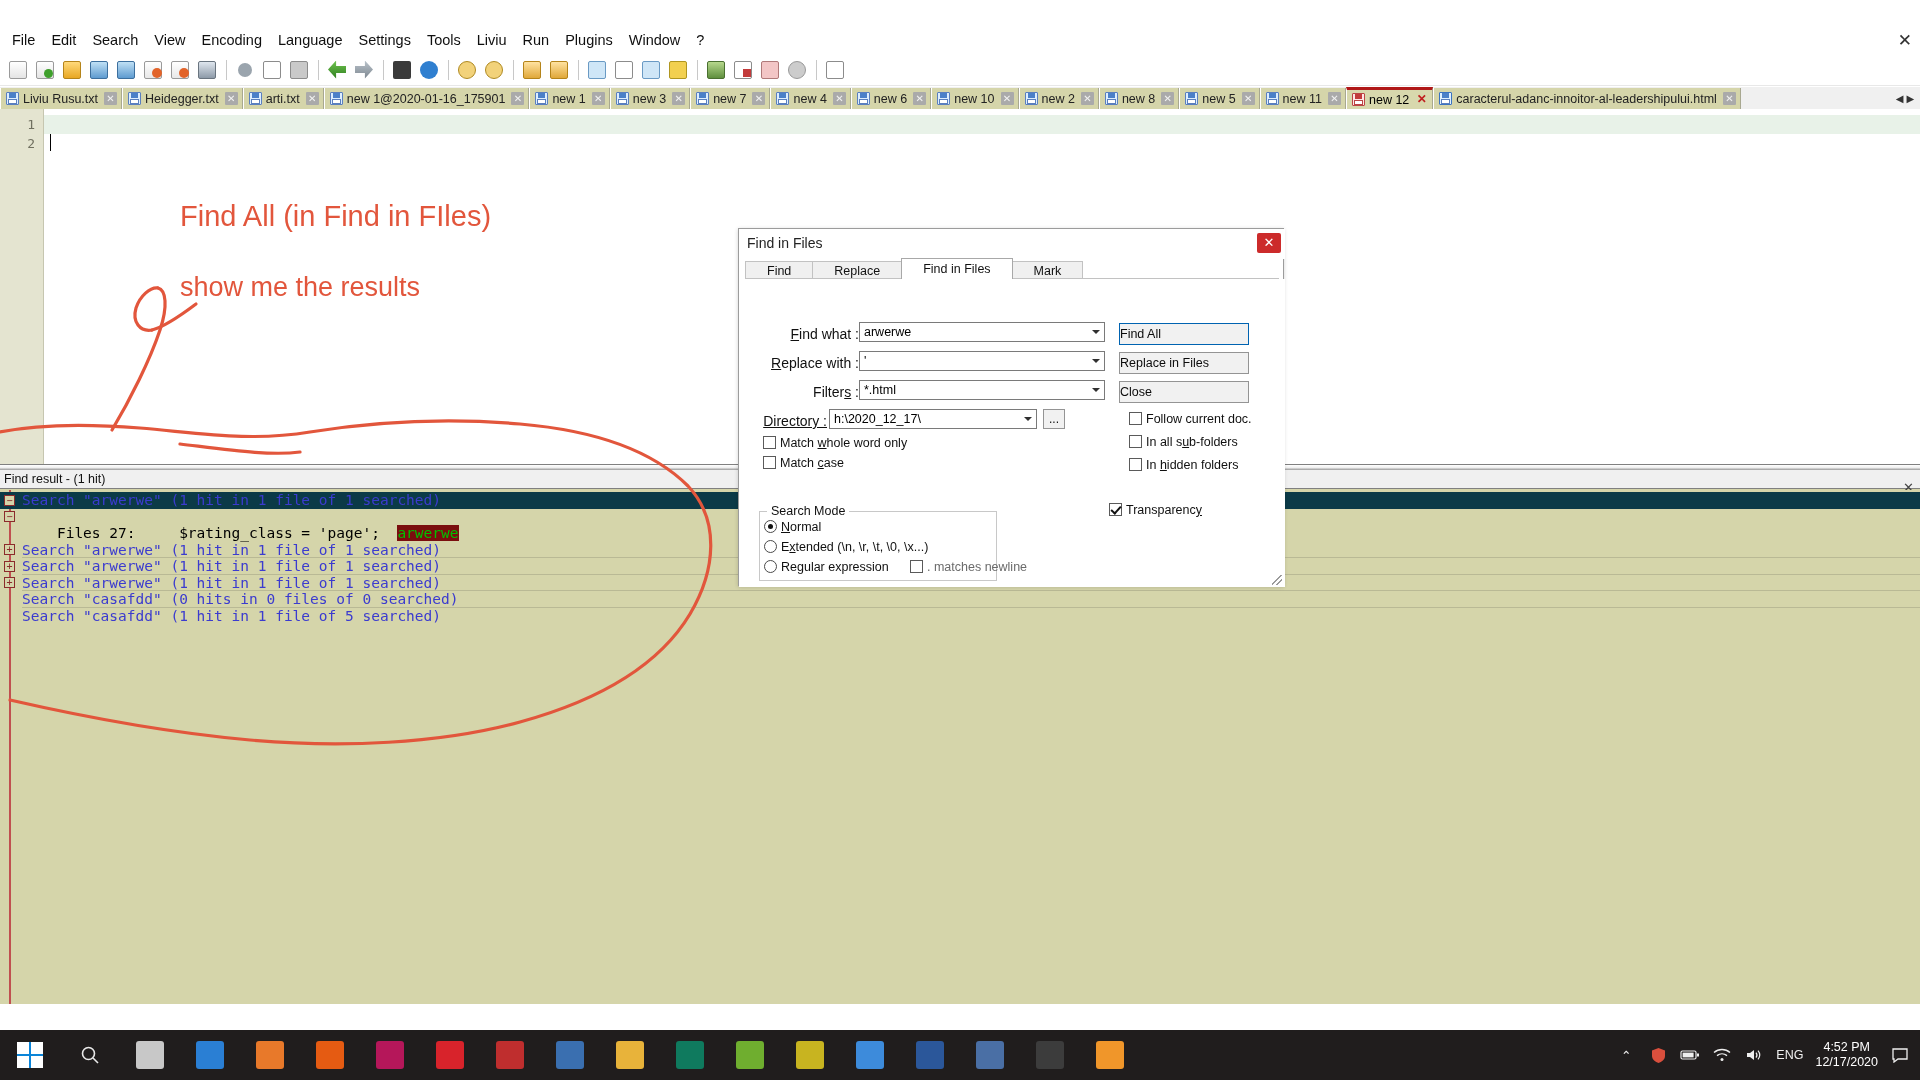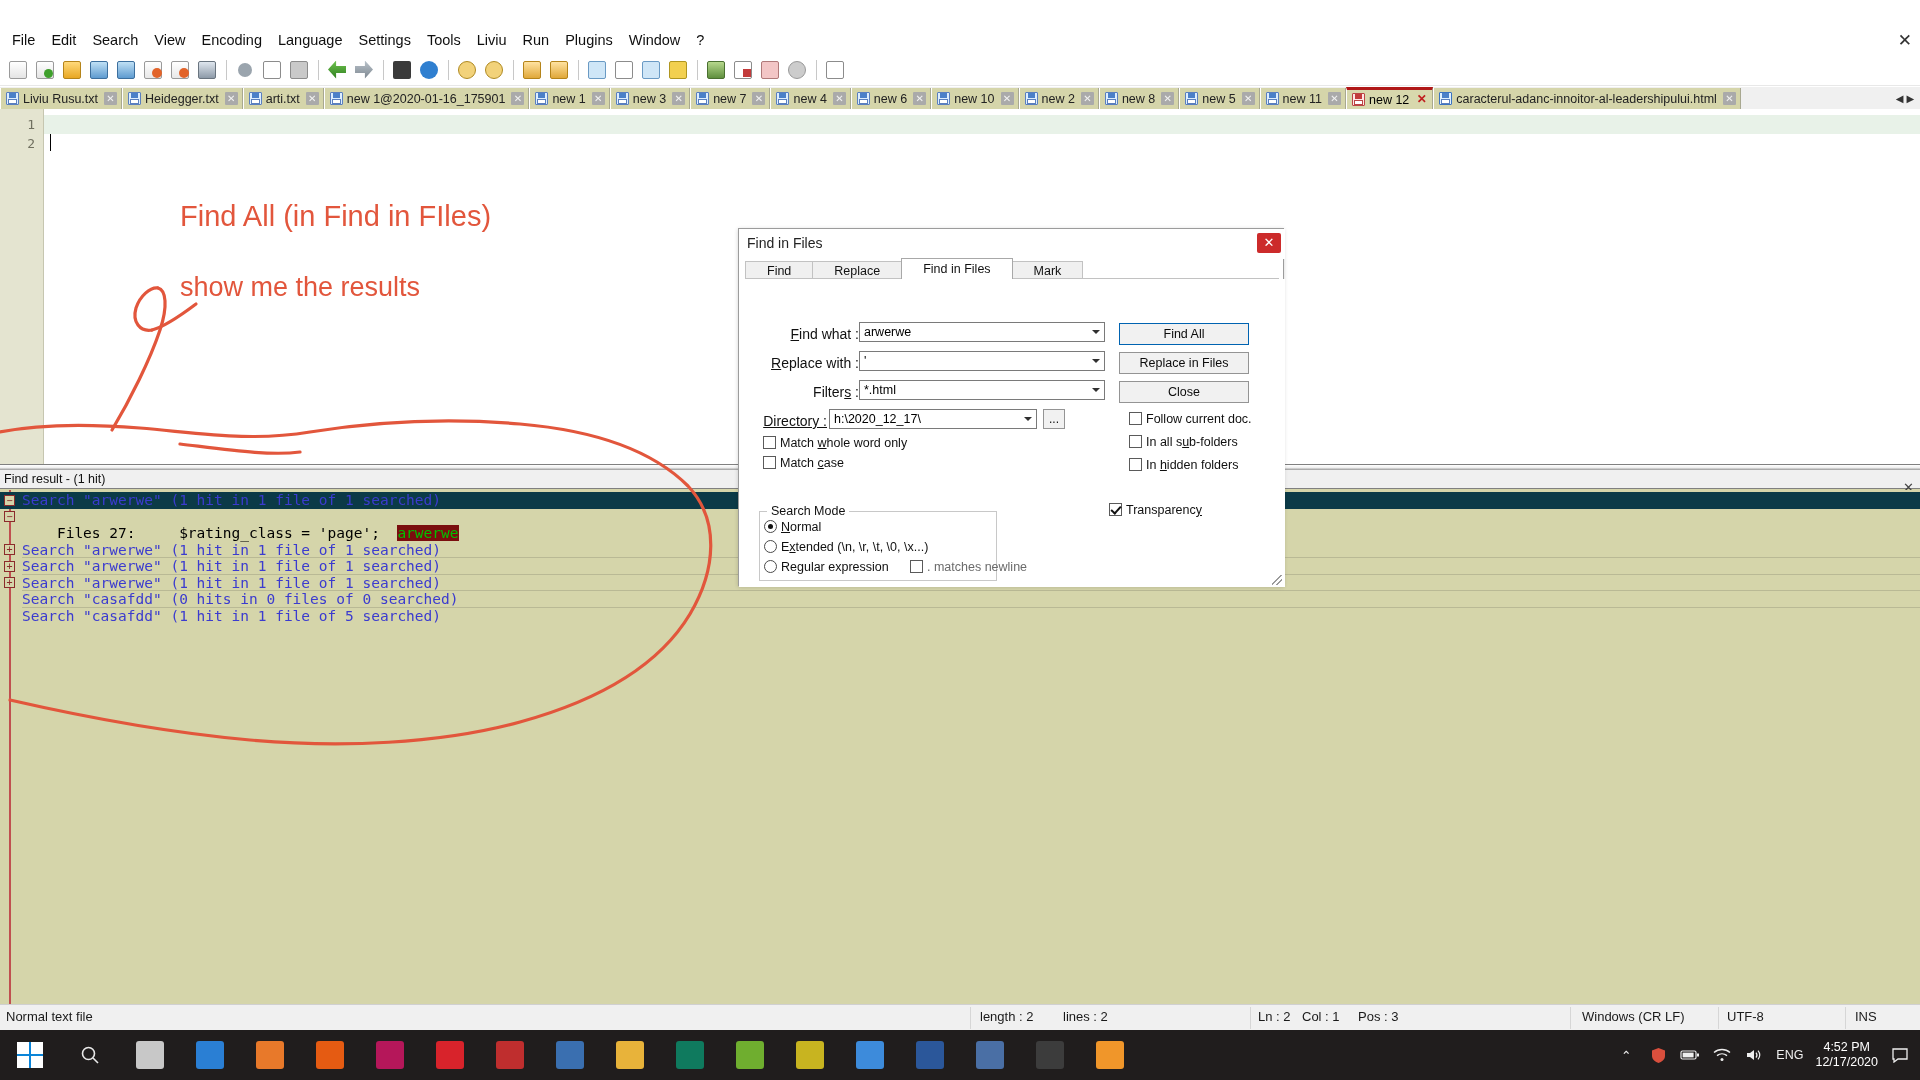--- a/index.html
+++ b/index.html
@@ -288,21 +288,21 @@
   .combo .arrow {
     position:absolute; right:0; top:0; width:17px; height:18px;
     background:#fff; display:flex; align-items:center; justify-content:center;
   }
   .combo .arrow::after {
     content:''; width:0;height:0;border-left:4px solid transparent;border-right:4px solid transparent;
     border-top:4px solid #303030;
   }
   .dbtn {
     position:absolute; height:22px; border:1px solid #949494; background:#f1f1f1;
-    font-size:12.5px; color:#0b0b0b; text-align:center; line-height:20px;
+    font-size:12.5px; color:#0b0b0b; line-height:20px;
   }
   .dbtn.primary { border:1px solid #0063b1; background:#f1f1f1; }
   .dots {
     position:absolute; width:22px; height:20px; border:1px solid #949494; background:#f1f1f1;
     font-size:12px; text-align:center; line-height:18px;
   }
   .cbx { position:absolute; font-size:12.5px; color:#101010; }
   .cbx .box {
     display:inline-block; width:13px; height:13px; border:1px solid #5a5a5a; background:#fff;
     vertical-align:-2px; margin-right:4px; position:relative;
@@ -744,36 +744,20 @@
       </div>
 
       <div class="cbx" style="left:370px; top:224px;">
         <span class="box checked"></span><span>Transparenc<span class="u">y</span></span>
       </div>
 
       <div class="grip"></div>
     </div>
   </div>
 
-  <div class="statusbar">
-    <div class="seg" style="left:6px;">Normal text file</div>
-    <div class="divider" style="left:970px;"></div>
-    <div class="seg" style="left:980px;">length : 2</div>
-    <div class="seg" style="left:1063px;">lines : 2</div>
-    <div class="divider" style="left:1250px;"></div>
-    <div class="seg" style="left:1258px;">Ln : 2</div>
-    <div class="seg" style="left:1302px;">Col : 1</div>
-    <div class="seg" style="left:1358px;">Pos : 3</div>
-    <div class="divider" style="left:1570px;"></div>
-    <div class="seg" style="left:1582px;">Windows (CR LF)</div>
-    <div class="divider" style="left:1718px;"></div>
-    <div class="seg" style="left:1727px;">UTF-8</div>
-    <div class="divider" style="left:1845px;"></div>
-    <div class="seg" style="left:1855px;">INS</div>
-  </div>
 
   <div class="taskbar">
     <div class="tk start">
       <div class="sq">
           <i></i>
           <i></i>
           <i></i>
           <i></i>
         </div>
     </div>

